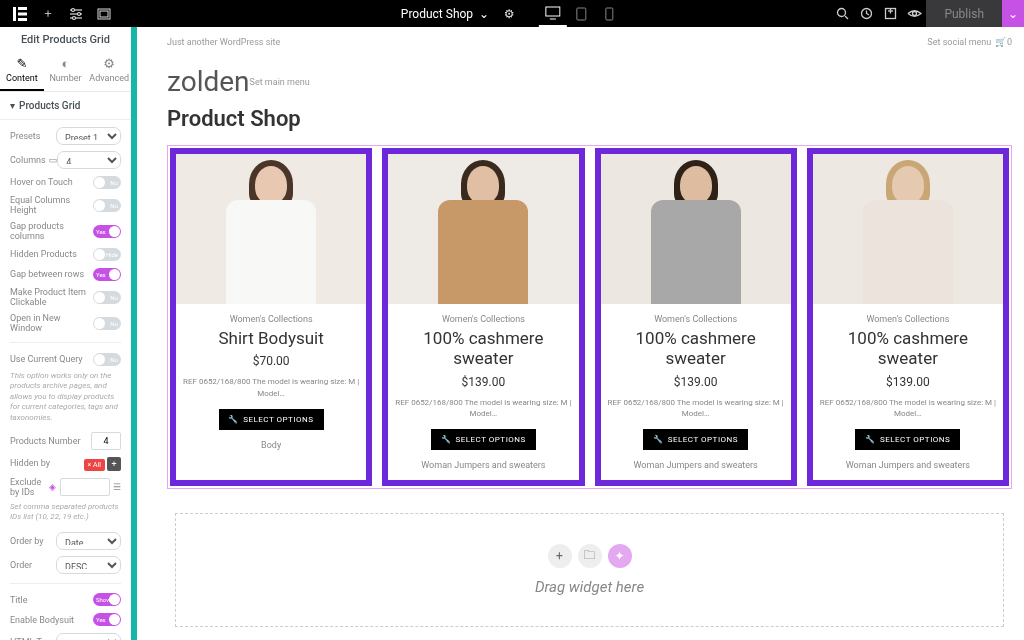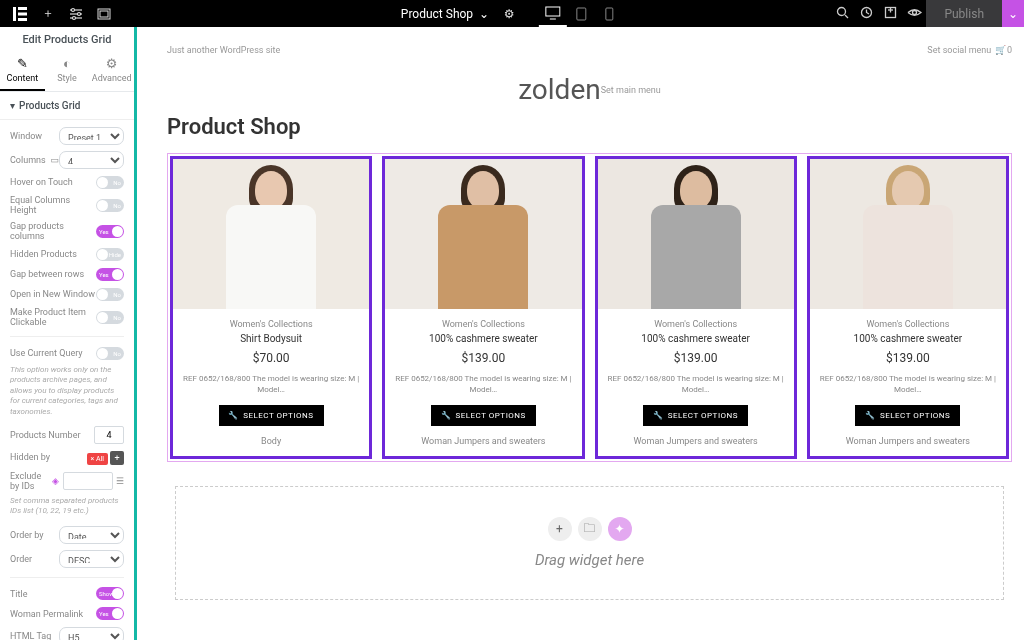--- a/index.html
+++ b/index.html
@@ -7,26 +7,26 @@
 
 
 .topbar{height:27px;background:#000;display:flex;align-items:center;color:#fff;position:relative}
 .tb-left{display:flex;align-items:center;gap:4px;padding-left:8px}
 .tb-icon{width:24px;height:24px;display:flex;align-items:center;justify-content:center;cursor:pointer;color:#e0e0e0}
 .tb-center{position:absolute;left:50%;transform:translateX(-50%);display:flex;align-items:center;gap:8px}
 .tb-page{display:flex;align-items:center;gap:6px;font-size:12px}
 .tb-devices{display:flex;gap:0;margin-left:10px}
 .tb-device{width:28px;height:27px;display:flex;align-items:center;justify-content:center;cursor:pointer;color:#888}
 .tb-device.active{border-bottom:2px solid #fff;color:#fff}
-.tb-right{margin-left:auto;display:flex;}
+.tb-right{margin-left:auto;display:flex;align-items:center}
 .tb-publish{background:#39393b;color:#888;padding:0 18px;height:27px;display:flex;align-items:center;font-size:12px}
 .tb-expand{background:#c552e5;width:22px;height:27px;display:flex;align-items:center;justify-content:center}
 
 
-.sidebar{position:absolute;top:27px;left:0;width:137px;bottom:0;background:#fff;border-right:3px solid #14b8a6;overflow-y:auto}
+.sidebar{position:absolute;top:27px;left:0;width:137px;bottom:0;background:#fff;border-right:6px solid #14b8a6;overflow-y:auto}
 .sidebar-title{text-align:center;padding:6px 0;font-size:11px;font-weight:500;color:#495157}
 .sb-tabs{display:flex;border-bottom:1px solid #e6e9ec}
 .sb-tab{flex:1;text-align:center;padding:4px 0 6px;font-size:9px;color:#888;cursor:pointer}
 .sb-tab.active{color:#000;border-bottom:2px solid #000}
 .sb-tab-icon{display:block;margin:0 auto 2px;font-size:13px}
 .sb-section{padding:8px 10px;border-bottom:1px solid #eee;font-size:10px;font-weight:500;color:#495157;display:flex;align-items:center;gap:4px}
 .sb-controls{padding:4px 10px}
 .sb-row{display:flex;align-items:center;justify-content:space-between;padding:3px 0;min-height:20px}
 .sb-label{font-size:9px;color:#888;flex:1}
 .sb-select{width:65px;height:18px;border:1px solid #d5dadf;font-size:9px;padding:4px 4px;background:#fff;color:#555;border-radius:7px}
@@ -40,31 +40,31 @@
 .toggle.off::after{left:1px}
 .toggle-lbl{position:absolute;font-size:6px;color:#fff;top:3px}
 .toggle.on .toggle-lbl{left:3px}
 .toggle.off .toggle-lbl{right:3px}
 .sb-hint{font-size:8px;color:#aaa;font-style:italic;padding:2px 0 6px;line-height:1.3}
 .sb-badge{background:#ef4444;color:#fff;font-size:7px;padding:2px 4px;border-radius:2px;margin-right:2px}
 .sb-badge-plus{background:#555;color:#fff;font-size:9px;width:14px;height:14px;display:inline-flex;align-items:center;justify-content:center;border-radius:2px}
 .sb-mini-icon{font-size:9px;color:#888;margin-left:3px}
 
 
-.canvas{position:absolute;top:27px;left:155px;right:0;bottom:0;background:#fff;overflow-y:auto;padding:12px 12px}
+.canvas{position:absolute;top:27px;left:155px;right:0;bottom:0;background:#fff;overflow-y:auto;padding:4px 12px}
 .cv-header{padding:6px 0;display:flex;justify-content:space-between;font-size:9px;color:#999}
-.cv-brand{font-size:28px;font-weight:400;color:#555;margin:12px 0 2px;display:flex;justify-content:center;align-items:center}
+.cv-brand{font-size:28px;font-weight:400;color:#555;margin:12px 0 2px;display:flex;justify-content:flex-start;align-items:center}
 .cv-menu-link{font-size:9px;color:#999}
 .cv-pagetitle{font-size:22px;font-weight:600;color:#333;margin:8px 0 14px}
 .products{display:flex;gap:10px;border:1px solid #e3a8f0;padding:2px}
-.product{flex:1;background:#fff;border:3px solid #6d28d9;text-align:center}
+.product{flex:1;background:#fff;border:6px solid #6d28d9;text-align:center}
 .p-img{width:100%;height:150px;background:#e8e4de;display:flex;align-items:flex-start;justify-content:center;overflow:hidden}
 .p-body{padding:10px 6px}
 .p-cat{font-size:9px;color:#888;margin-bottom:4px}
-.p-title{font-size:10px;font-weight:400;color:#333;margin-bottom:6px;line-height:1.2}
+.p-title{font-size:17px;font-weight:400;color:#333;margin-bottom:6px;line-height:1.2}
 .p-price{font-size:12px;color:#333;margin-bottom:8px}
 .p-desc{font-size:8px;color:#888;line-height:1.4;margin-bottom:10px}
 .p-btn{background:#000;color:#fff;border:none;font-size:8px;padding:6px 10px;letter-spacing:0.5px;cursor:pointer;display:inline-flex;align-items:center;gap:4px}
 .p-tag{font-size:9px;color:#888;margin-top:10px}
 .dropzone{margin:24px 8px;border:1px dashed #ccc;padding:30px;text-align:center}
 .dz-btns{display:flex;gap:6px;justify-content:center;margin-bottom:10px}
 .dz-btn{width:24px;height:24px;border-radius:50%;background:#eee;display:flex;align-items:center;justify-content:center;font-size:12px;color:#666;cursor:pointer}
 .dz-btn.accent{background:#e3a8f0;color:#fff}
 .dz-text{font-size:15px;color:#888;font-style:italic}
 
@@ -159,30 +159,30 @@
       </div>
     <div class="tb-publish">Publish</div>
     <div class="tb-expand">⌄</div>
   </div>
 </div>
 
 <div class="sidebar scrollbar">
   <div class="sidebar-title">Edit Products Grid</div>
   <div class="sb-tabs">
     <div class="sb-tab active"><span class="sb-tab-icon">✎</span><span>Content</span></div>
-    <div class="sb-tab"><span class="sb-tab-icon">◐</span><span>Style</span></div>
+    <div class="sb-tab"><span class="sb-tab-icon">◐</span><span>Number</span></div>
     <div class="sb-tab"><span class="sb-tab-icon">⚙</span><span>Advanced</span></div>
   </div>
   <div class="sb-section">
       <span>▾</span>
       <span>Products Grid</span>
     </div>
   <div class="sb-controls">
     <div class="sb-row">
-        <span class="sb-label">Window</span>
+        <span class="sb-label">Presets</span>
         <select class="sb-select sb-select-wide"><option>Preset 1</option></select>
       </div>
     <div class="sb-row">
         <span class="sb-label">Columns</span>
         <span class="sb-mini-icon">▭</span>
         <select class="sb-select sb-select-wide" style="margin-left:auto"><option>4</option></select>
       </div>
     <div class="sb-row">
         <span class="sb-label">Hover on Touch</span>
         <div class="toggle off">
@@ -207,27 +207,27 @@
           <span class="toggle-lbl">Hide</span>
         </div>
       </div>
     <div class="sb-row">
         <span class="sb-label">Gap between rows</span>
         <div class="toggle on">
           <span class="toggle-lbl">Yes</span>
         </div>
       </div>
     <div class="sb-row">
+        <span class="sb-label">Make Product Item Clickable</span>
+        <div class="toggle off">
+          <span class="toggle-lbl">No</span>
+        </div>
+      </div>
+    <div class="sb-row">
         <span class="sb-label">Open in New Window</span>
-        <div class="toggle off">
-          <span class="toggle-lbl">No</span>
-        </div>
-      </div>
-    <div class="sb-row">
-        <span class="sb-label">Make Product Item Clickable</span>
         <div class="toggle off">
           <span class="toggle-lbl">No</span>
         </div>
       </div>
 
     <div style="border-top:1px solid #eee;margin:6px 0"></div>
 
     <div class="sb-row">
         <span class="sb-label">Use Current Query</span>
         <div class="toggle off">
@@ -263,21 +263,21 @@
 
     <div style="border-top:1px solid #eee;margin:6px 0"></div>
 
     <div class="sb-row">
         <span class="sb-label">Title</span>
         <div class="toggle on">
           <span class="toggle-lbl">Show</span>
         </div>
       </div>
     <div class="sb-row">
-        <span class="sb-label">Woman Permalink</span>
+        <span class="sb-label">Enable Bodysuit</span>
         <div class="toggle on">
           <span class="toggle-lbl">Yes</span>
         </div>
       </div>
     <div class="sb-row">
         <span class="sb-label">HTML Tag</span>
         <select class="sb-select sb-select-wide"><option>H5</option></select>
       </div>
     <div class="sb-row">
         <span class="sb-label">Trim Type</span>

